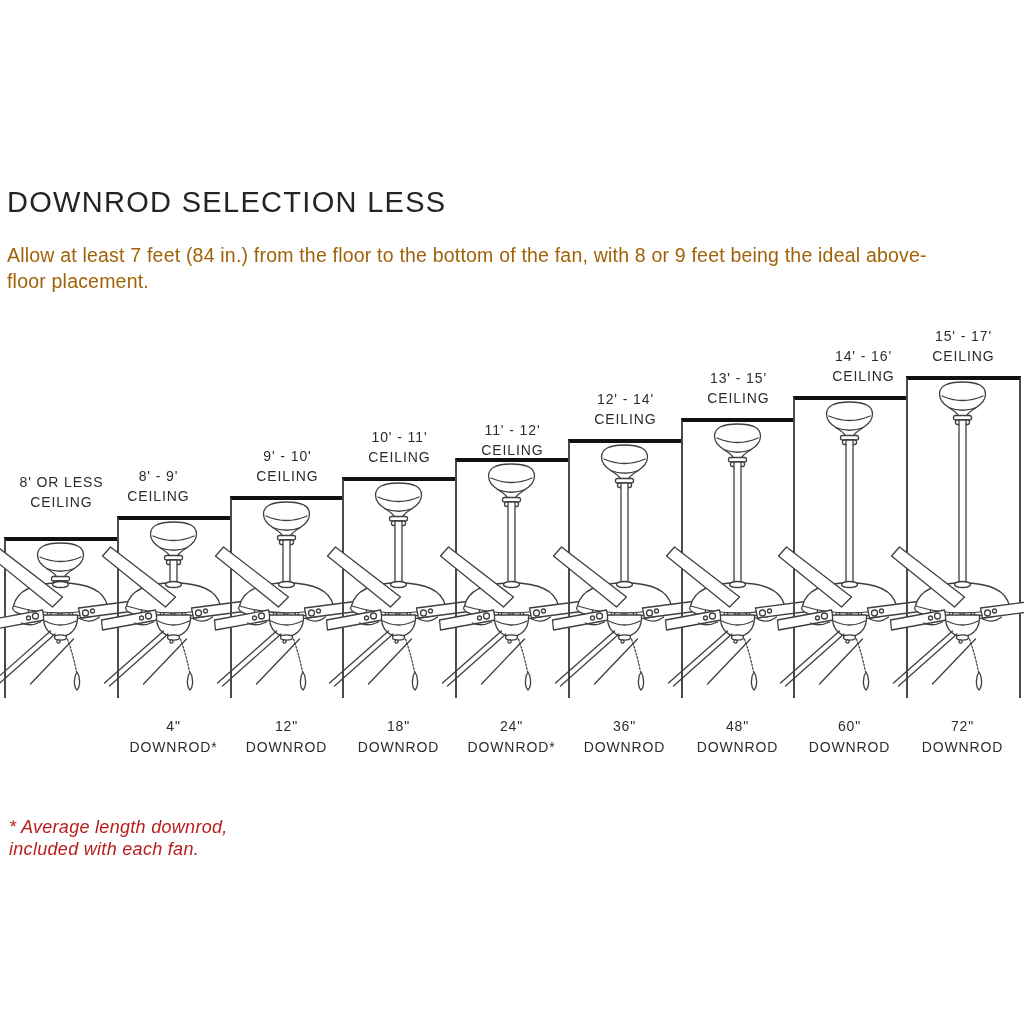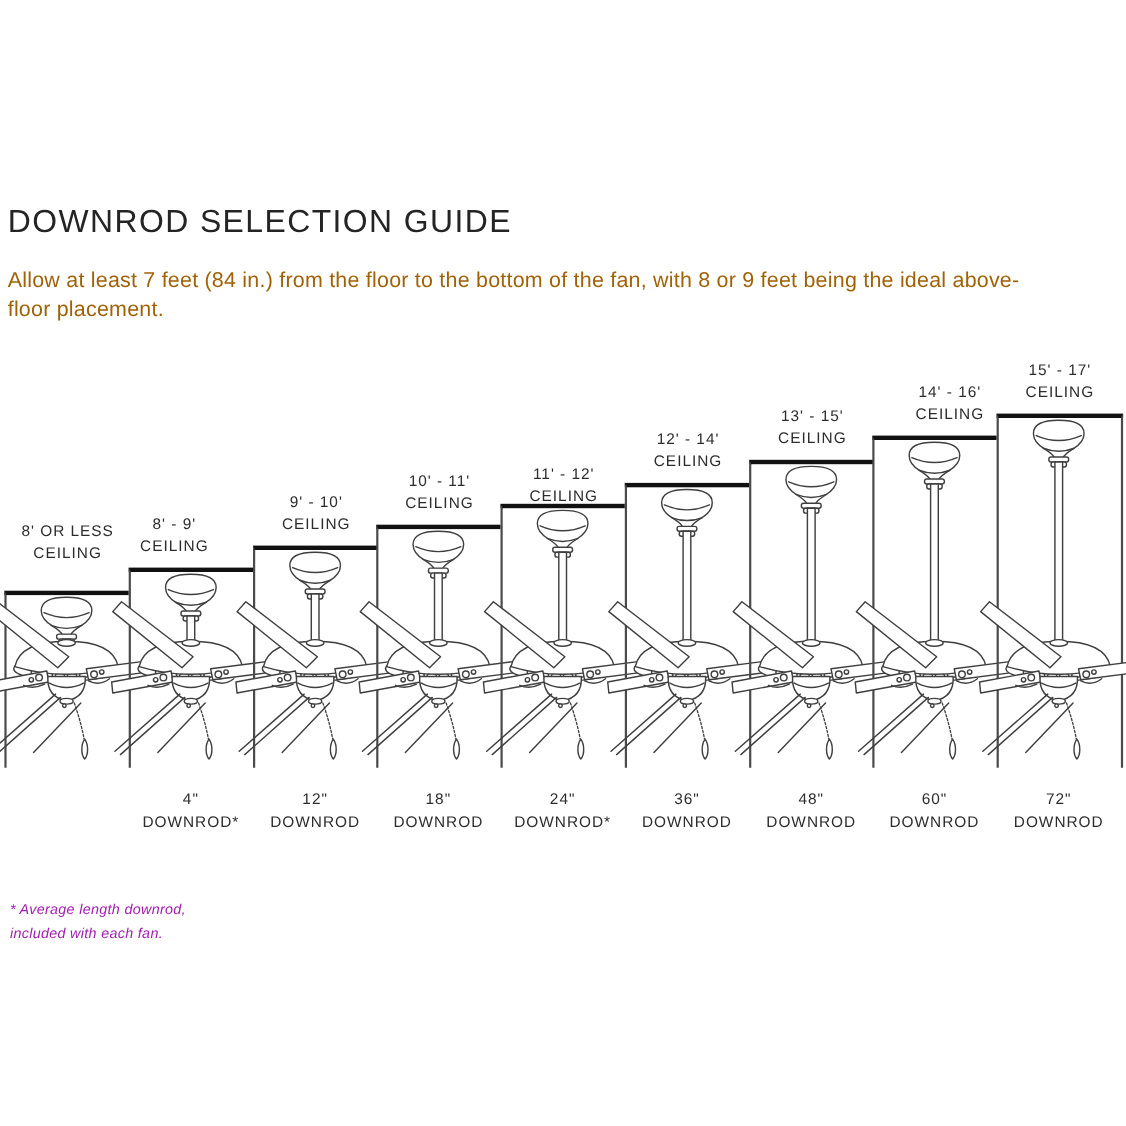--- a/index.html
+++ b/index.html
@@ -26,31 +26,31 @@
     position:absolute;width:113px;text-align:center;
     font-size:14px;line-height:20px;letter-spacing:0.9px;color:#2c2c2c;white-space:nowrap;
   }
   .rod-labels{position:absolute;left:4px;top:716px;width:1017px;height:60px;}
   .rlabel{
     position:absolute;width:113px;text-align:center;
     font-size:14px;line-height:21px;letter-spacing:0.9px;color:#2c2c2c;white-space:nowrap;
   }
   .footnote{
     position:absolute;left:9px;top:816px;
-    font-style:italic;font-size:13px;line-height:22px;letter-spacing:0.3px;color:#a21caf;
+    font-style:italic;font-size:18px;line-height:22px;letter-spacing:0.3px;color:#b91c1c;
   }
   
   .ln{fill:#ffffff;stroke:#3f3f3f;stroke-width:1.3;stroke-linejoin:round;stroke-linecap:round;}
   .nf{fill:none;}
   .chain{stroke-dasharray:2 1.7;stroke-width:1.2;}
 </style>
 </head>
 <body>
 
-<h1 class="page-title">DOWNROD SELECTION GUIDE</h1>
+<h1 class="page-title">DOWNROD SELECTION LESS</h1>
 <p class="intro">Allow at least 7 feet (84 in.) from the floor to the bottom of the fan, with 8 or 9 feet being the ideal above-floor placement.</p>
 
 <div class="diagram">
 
   <div class="clabel" style="left:1px;bottom:186px;">
     <div>8' OR LESS</div>
       <div>CEILING</div>
   </div>
   <div class="clabel" style="left:98px;bottom:192px;">
     <div>8' - 9'</div>

